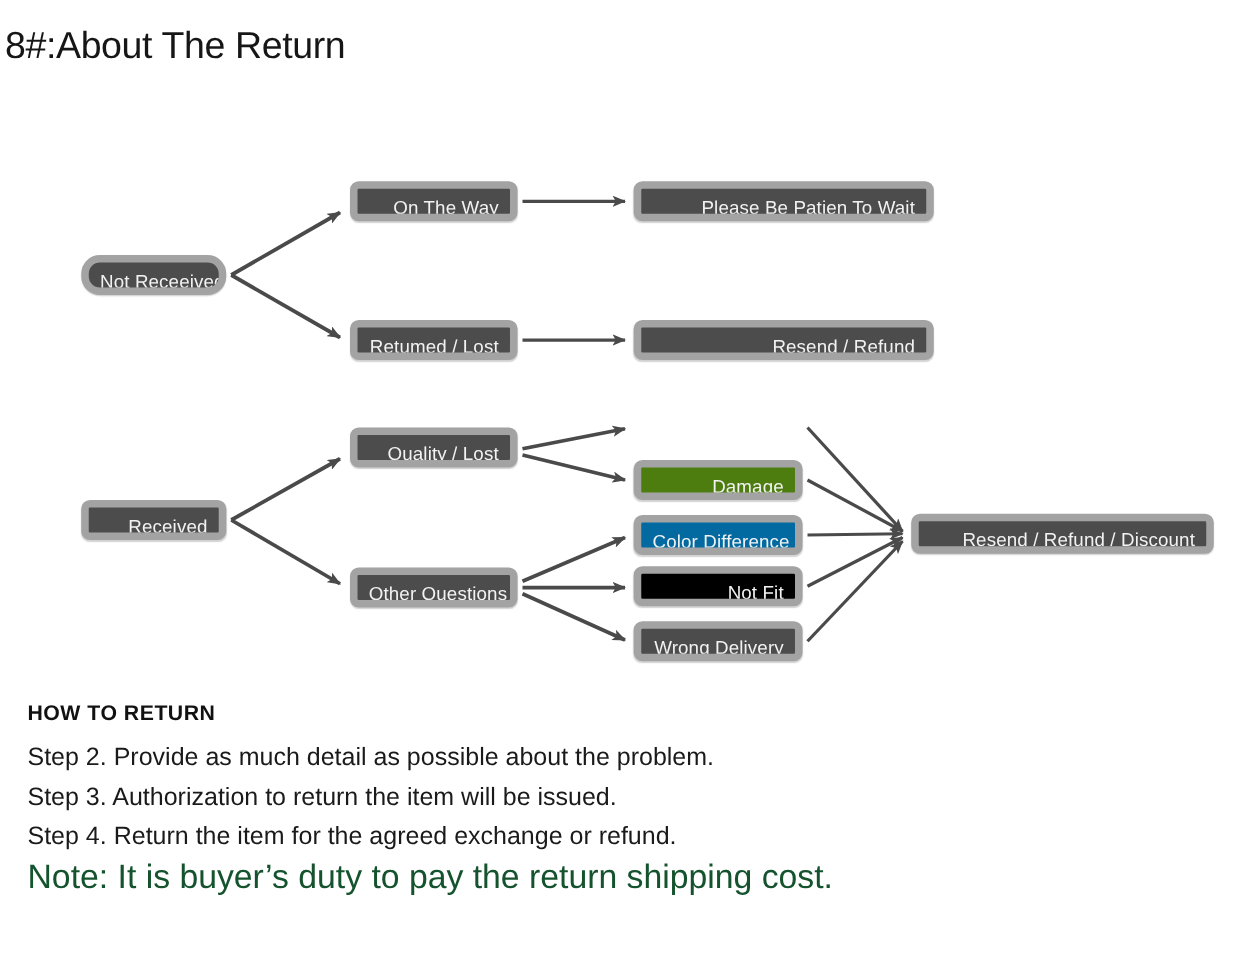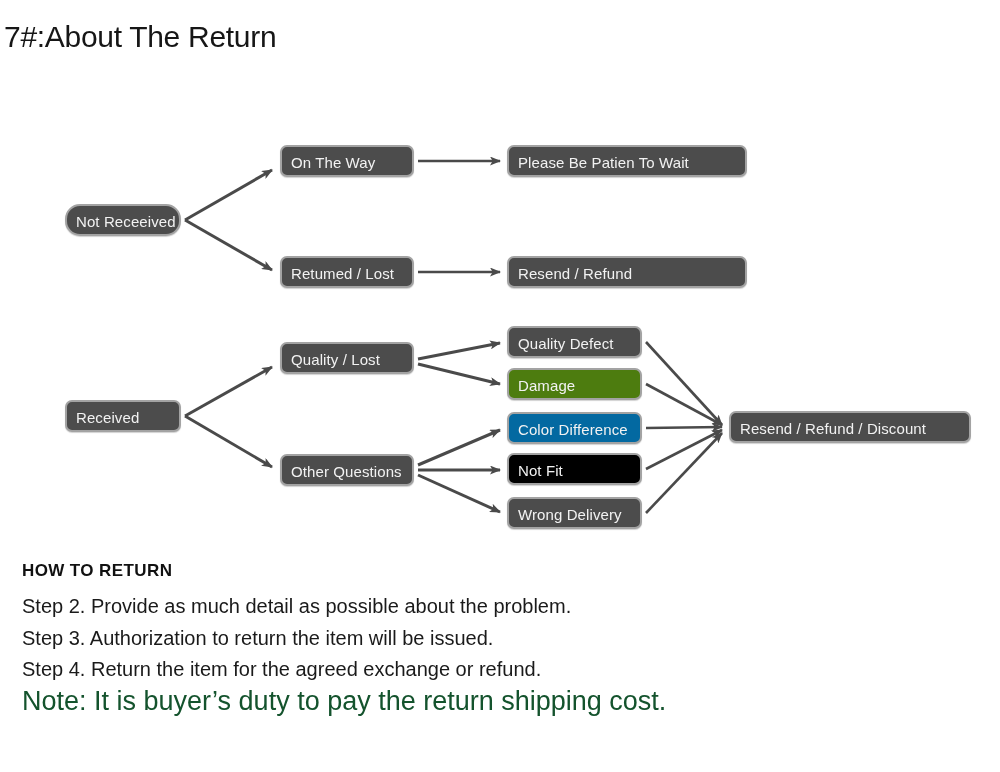--- a/index.html
+++ b/index.html
@@ -49,32 +49,33 @@
     left: 0;
     top: 0;
     width: 1000px;
     height: 430px;
   }
 
   .node {
     position: absolute;
     box-sizing: border-box;
     background: #4c4c4c;
-    border: 2px solid #a3a3a3;
+    border: 6px solid #a3a3a3;
     border-radius: 7px;
     color: #f2f2f2;
     font-size: 15px;
     font-weight: 400;
     letter-spacing: 0.1px;
     line-height: 31px;
     height: 32px;
     padding: 0 9px;
     white-space: nowrap;
     overflow: hidden;
     box-shadow: 0 1px 1px rgba(0,0,0,0.18);
+    text-align: right;
   }
 
   
   #howto {
     position: absolute;
     left: 22px;
     top: 558px;
     width: 940px;
   }
   #howto-heading {
@@ -98,21 +99,21 @@
     color: #14532d;
     line-height: 31.5px;
     white-space: nowrap;
   }
 </style>
 </head>
 <body>
 
 <div id="page" style="background: rgb(255, 255, 255);">
 
-  <div id="page-title">7#:About The Return</div>
+  <div id="page-title">8#:About The Return</div>
 
   <div id="flowchart">
 
     <svg id="flow-svg" viewBox="0 0 1000 430" xmlns="http://www.w3.org/2000/svg">
       <defs>
         <marker id="arrowhead" markerWidth="11" markerHeight="9" refX="10" refY="4.5" orient="auto" markerUnits="userSpaceOnUse">
           <path d="M0,0 L11,4.5 L0,9 L2.6,4.5 Z" fill="#4a4a4a"></path>
         </marker>
       </defs>
 
@@ -146,21 +147,20 @@
     </svg>
 
     <div class="node" style="left: 65px; top: 84px; width: 116px; background: rgb(76, 76, 76); color: rgb(242, 242, 242); border-radius: 15px;">Not Receeived</div>
     <div class="node" style="left: 280px; top: 25px; width: 134px; background: rgb(76, 76, 76); color: rgb(242, 242, 242);">On The Way</div>
     <div class="node" style="left: 507px; top: 25px; width: 240px; background: rgb(76, 76, 76); color: rgb(242, 242, 242);">Please Be Patien To Wait</div>
     <div class="node" style="left: 280px; top: 136px; width: 134px; background: rgb(76, 76, 76); color: rgb(242, 242, 242);">Retumed / Lost</div>
     <div class="node" style="left: 507px; top: 136px; width: 240px; background: rgb(76, 76, 76); color: rgb(242, 242, 242);">Resend / Refund</div>
 
     <div class="node" style="left: 65px; top: 280px; width: 116px; background: rgb(76, 76, 76); color: rgb(242, 242, 242);">Received</div>
     <div class="node" style="left: 280px; top: 222px; width: 134px; background: rgb(76, 76, 76); color: rgb(242, 242, 242);">Quality / Lost</div>
-    <div class="node" style="left: 507px; top: 206px; width: 135px; background: rgb(76, 76, 76); color: rgb(242, 242, 242);">Quality Defect</div>
     <div class="node" style="left: 507px; top: 248px; width: 135px; background: #4d7c0f; color: rgb(242, 242, 242);">Damage</div>
     <div class="node" style="left: 280px; top: 334px; width: 134px; background: rgb(76, 76, 76); color: rgb(242, 242, 242);">Other Questions</div>
     <div class="node" style="left: 507px; top: 292px; width: 135px; background: #0369a1; color: rgb(242, 242, 242);">Color Difference</div>
     <div class="node" style="left: 507px; top: 333px; width: 135px; background: #000000; color: rgb(242, 242, 242);">Not Fit</div>
     <div class="node" style="left: 507px; top: 377px; width: 135px; background: rgb(76, 76, 76); color: rgb(242, 242, 242);">Wrong Delivery</div>
     <div class="node" style="left: 729px; top: 291px; width: 242px; background: rgb(76, 76, 76); color: rgb(242, 242, 242);">Resend / Refund / Discount</div>
   </div>
 
   <div id="howto">
     <div id="howto-heading">HOW TO RETURN</div>

